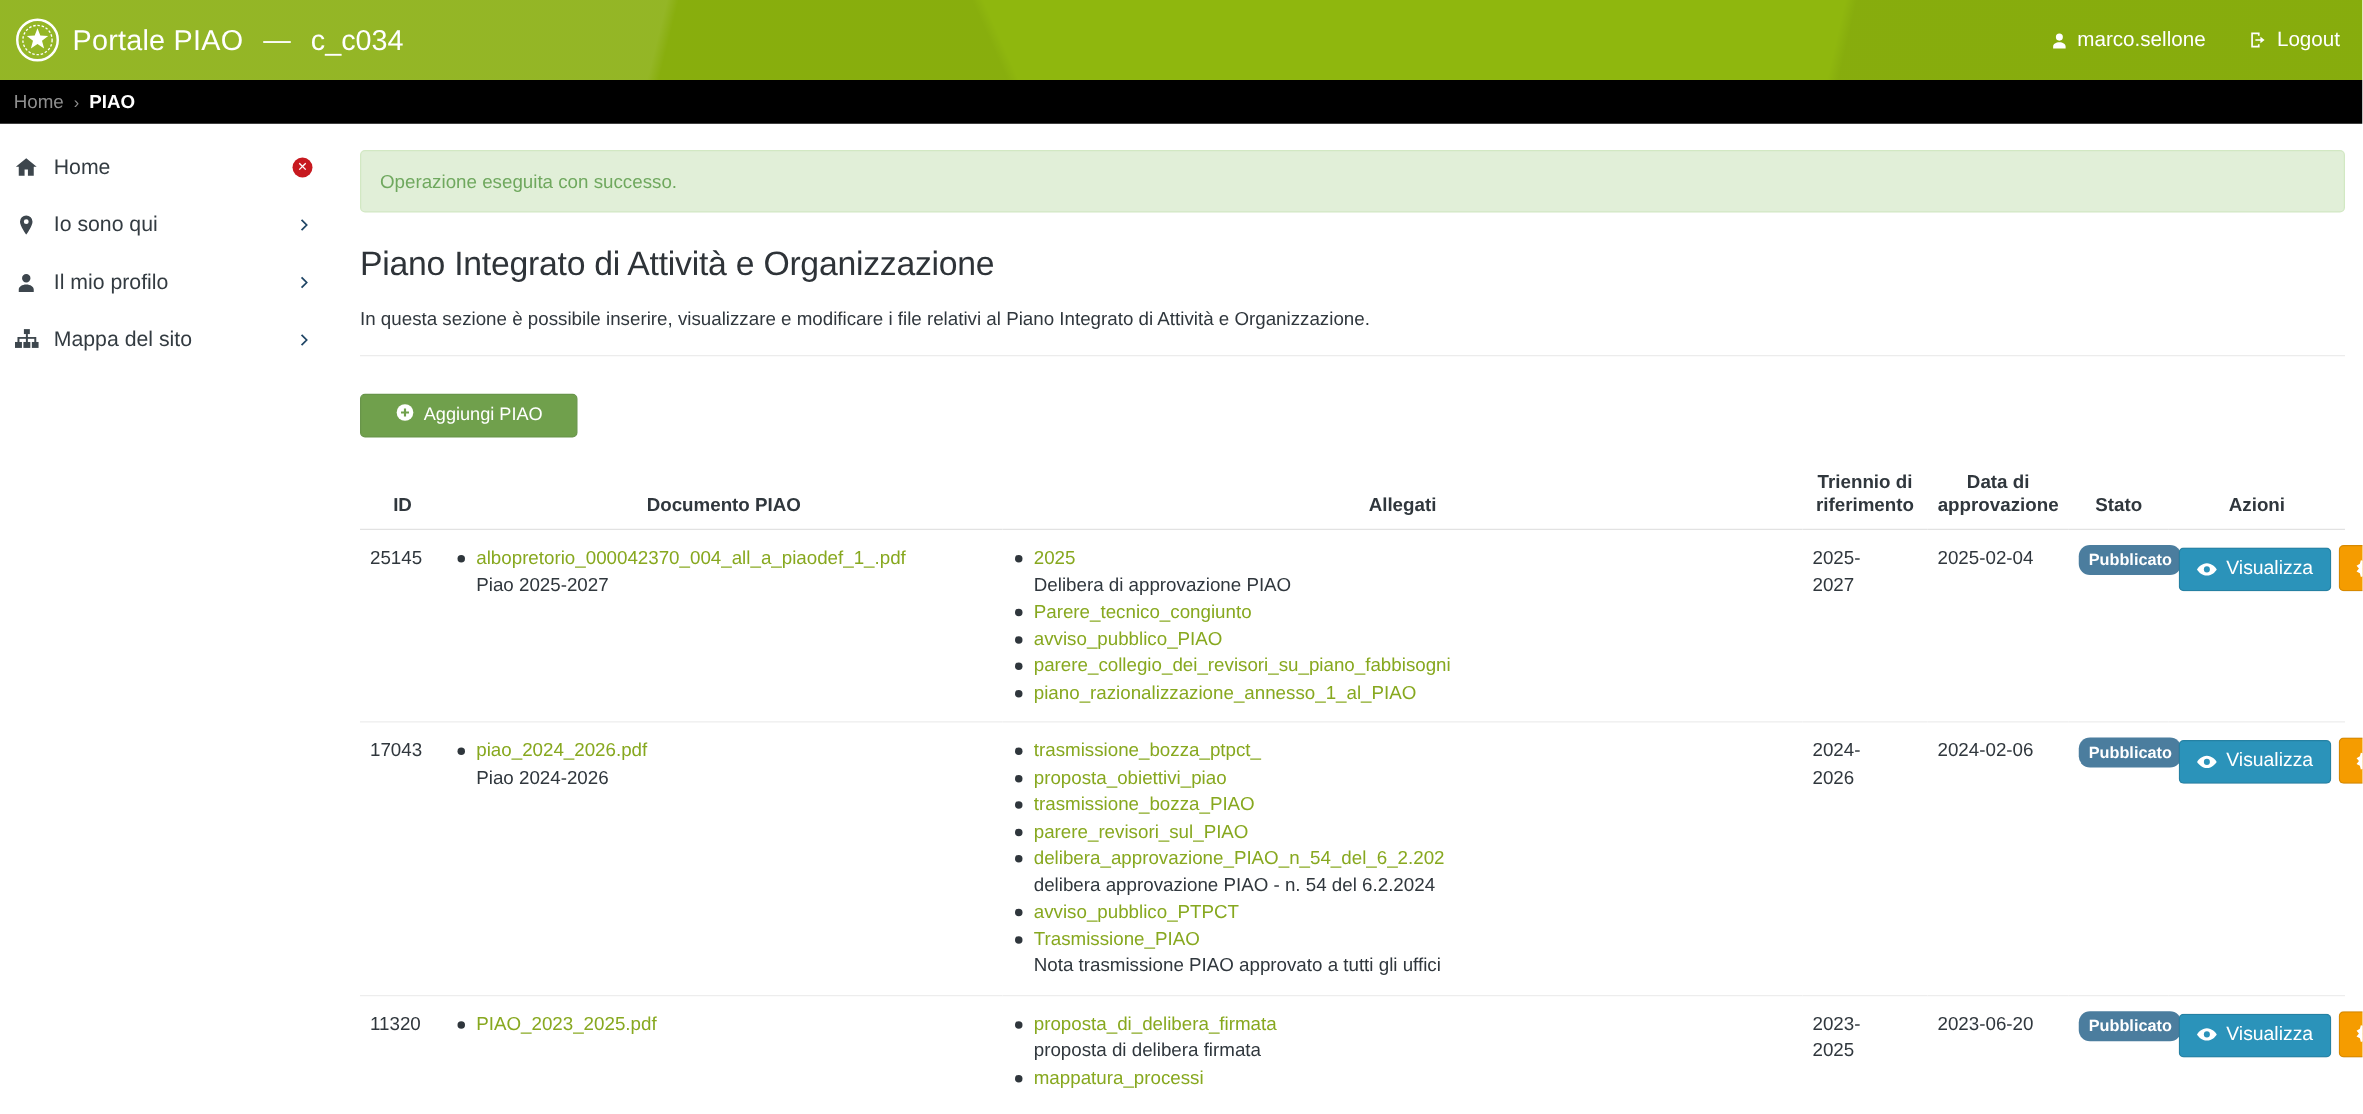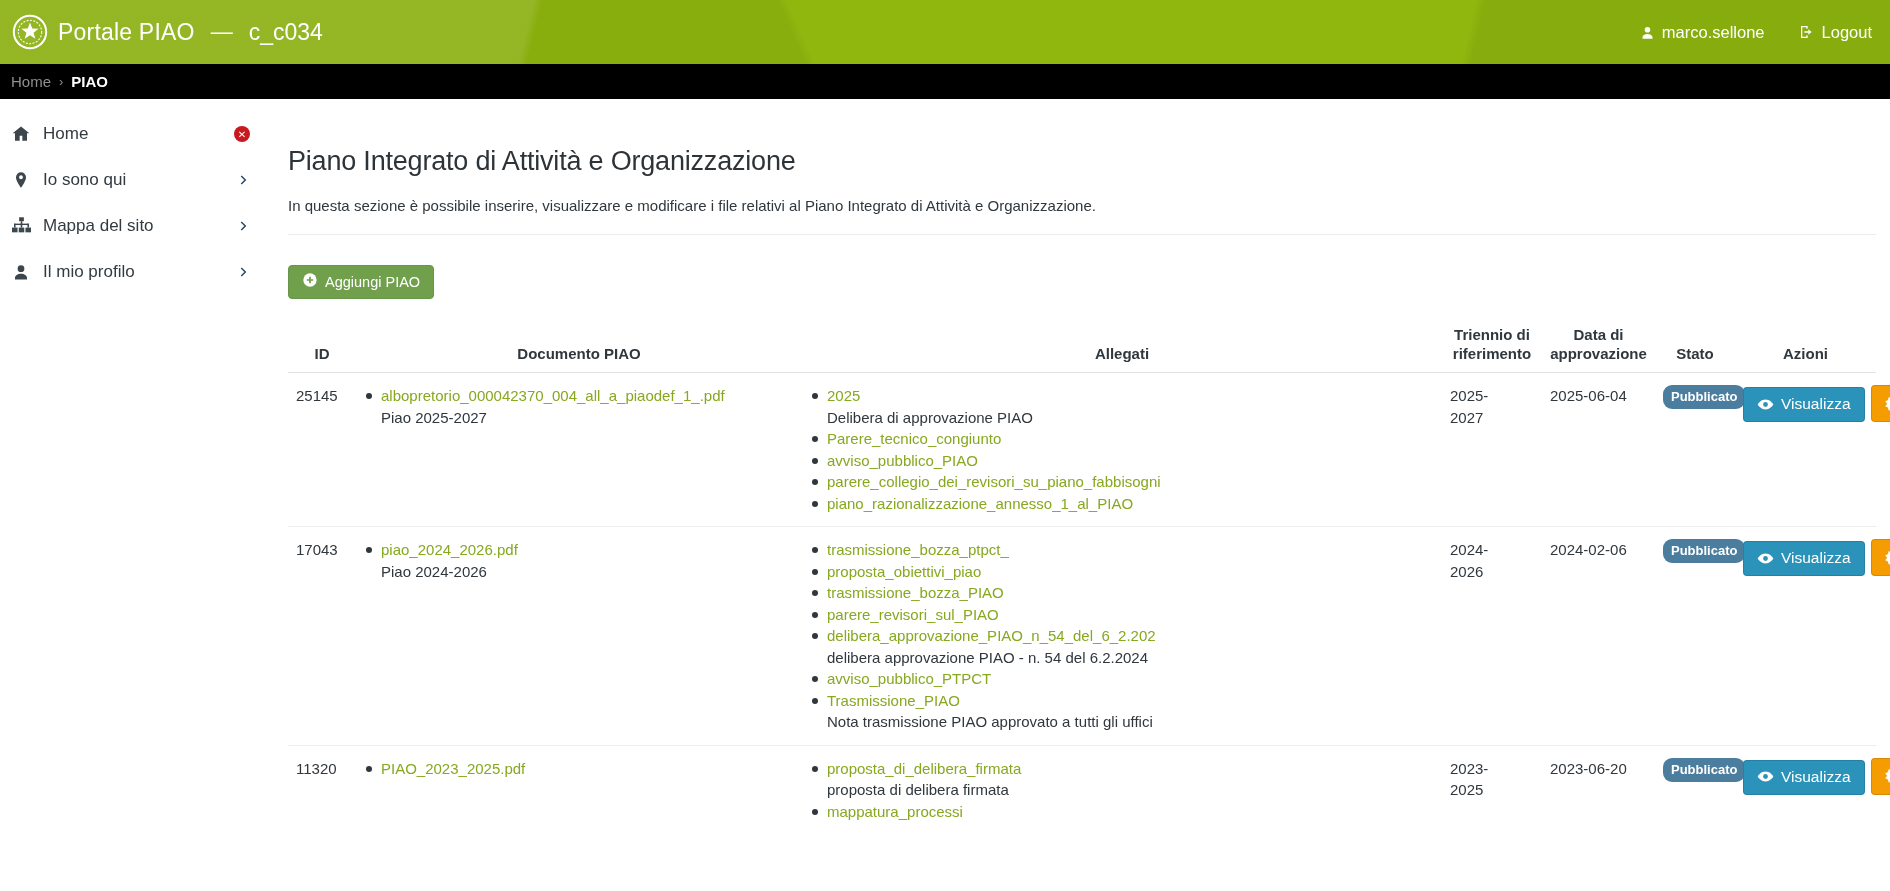--- a/index.html
+++ b/index.html
@@ -66,21 +66,21 @@
   .alert{
     background:var(--alert-bg);border:1px solid var(--alert-border);border-radius:4px;
     color:var(--alert-text);font-size:15px;padding:16px 15px;height:50px;display:flex;align-items:center;
   }
   h1.page-title{font-size:27px;font-weight:400;color:#2e3338;margin:26px 0 20px;letter-spacing:-.2px;}
   .desc{font-size:15px;margin:0 0 13px;color:var(--text-dark);}
   hr.rule{border:none;border-top:1px solid #ececec;margin:20px 0 0;}
   .btn-add{
     margin:30px 0 14px;display:inline-flex;align-items:center;gap:7px;
     background:var(--button-green);border:1px solid #68954a;border-radius:4px;
-    color:#fff;font-size:14.5px;padding:6px 13px 7px;cursor:pointer;
+    color:#fff;font-size:14.5px;padding:6px 27px 7px;cursor:pointer;
     font-family:inherit;
   }
   .btn-add svg circle{fill:#fff;}
   .btn-add svg path{stroke:var(--button-green);}
   
   table.piao{width:100%;border-collapse:collapse;table-layout:fixed;}
   table.piao th{
     text-align:center;vertical-align:bottom;font-size:15px;font-weight:bold;color:var(--text-dark);
     padding:12px 8px 9px;border-bottom:1px solid #e2e2e2;line-height:19px;
   }
@@ -175,55 +175,58 @@
       </span>
       <span class="lbl">Io sono qui</span>
       <span class="chev">
         <svg viewBox="0 0 24 24" width="14" height="14" fill="none" stroke="currentColor" stroke-width="2.4">
             <polyline points="9 5 16 12 9 19"></polyline>
           </svg>
       </span>
     </div>
     <div class="side-item">
       <span class="icn">
+        <svg viewBox="0 0 24 24" width="18" height="18" fill="currentColor">
+            <path d="M12 12a4.5 4.5 0 1 0-4.5-4.5A4.5 4.5 0 0 0 12 12zm0 2.2c-4.4 0-8 2.3-8 5.3V22h16v-2.5c0-3-3.6-5.3-8-5.3z"></path>
+          </svg>
+      </span>
+      <span class="lbl">Il mio profilo</span>
+      <span class="chev">
+        <svg viewBox="0 0 24 24" width="14" height="14" fill="none" stroke="currentColor" stroke-width="2.4">
+            <polyline points="9 5 16 12 9 19"></polyline>
+          </svg>
+      </span>
+    </div>
+    <div class="side-item">
+      <span class="icn">
         <svg viewBox="0 0 24 22" width="19" height="18" fill="currentColor">
           <rect x="9" y="0" width="6" height="5"></rect>
             <rect x="11" y="5" width="2" height="4"></rect>
           <rect x="3" y="8" width="18" height="1.8"></rect>
           <rect x="2.5" y="8" width="2" height="5"></rect>
             <rect x="11" y="8" width="2" height="5"></rect>
             <rect x="19.5" y="8" width="2" height="5"></rect>
           <rect x="0" y="13" width="7" height="6"></rect>
             <rect x="8.5" y="13" width="7" height="6"></rect>
             <rect x="17" y="13" width="7" height="6"></rect>
         </svg>
       </span>
       <span class="lbl">Mappa del sito</span>
       <span class="chev">
         <svg viewBox="0 0 24 24" width="14" height="14" fill="none" stroke="currentColor" stroke-width="2.4">
             <polyline points="9 5 16 12 9 19"></polyline>
           </svg>
       </span>
     </div>
-    <div class="side-item">
-      <span class="icn">
-        <svg viewBox="0 0 24 24" width="18" height="18" fill="currentColor">
-            <path d="M12 12a4.5 4.5 0 1 0-4.5-4.5A4.5 4.5 0 0 0 12 12zm0 2.2c-4.4 0-8 2.3-8 5.3V22h16v-2.5c0-3-3.6-5.3-8-5.3z"></path>
-          </svg>
-      </span>
-      <span class="lbl">Il mio profilo</span>
-      <span class="chev">
-        <svg viewBox="0 0 24 24" width="14" height="14" fill="none" stroke="currentColor" stroke-width="2.4">
-            <polyline points="9 5 16 12 9 19"></polyline>
-          </svg>
-      </span>
-    </div>
   </aside>
 
   <main class="content">
+    <div class="alert">
+      <span>Operazione eseguita con successo.</span>
+    </div>
 
     <h1 class="page-title">Piano Integrato di Attività e Organizzazione</h1>
     <p class="desc">In questa sezione è possibile inserire, visualizzare e modificare i file relativi al Piano Integrato di Attività e Organizzazione.</p>
     <hr class="rule">
 
     <button class="btn-add">
       <span>
         <svg viewBox="0 0 24 24" width="16" height="16">
             <circle cx="12" cy="12" r="10"></circle>
             <path d="M12 7.2v9.6M7.2 12h9.6" stroke-width="2.6"></path>
@@ -264,21 +267,21 @@
             <td>
               <ul class="blist">
                 <li><a class="glink">2025</a><div class="cap">Delibera di approvazione PIAO</div></li>
                 <li><a class="glink">Parere_tecnico_congiunto</a></li>
                 <li><a class="glink">avviso_pubblico_PIAO</a></li>
                 <li><a class="glink">parere_collegio_dei_revisori_su_piano_fabbisogni</a></li>
                 <li><a class="glink">piano_razionalizzazione_annesso_1_al_PIAO</a></li>
               </ul>
             </td>
             <td>2025-<br>2027</td>
-            <td>2025-06-04</td>
+            <td>2025-02-04</td>
             <td><span class="badge-pub">Pubblicato</span></td>
             <td>
               <div class="actions">
                 <button class="btn-view">
                   <svg viewBox="0 0 24 24" width="17" height="17">
                     <path d="M12 5C6.5 5 2.1 9.6 1 12c1.1 2.4 5.5 7 11 7s9.9-4.6 11-7c-1.1-2.4-5.5-7-11-7z" fill="#fff"></path>
                     <circle class="pupil" cx="12" cy="12" r="3.4"></circle>
                   </svg>
                   <span>Visualizza</span>
                 </button>

